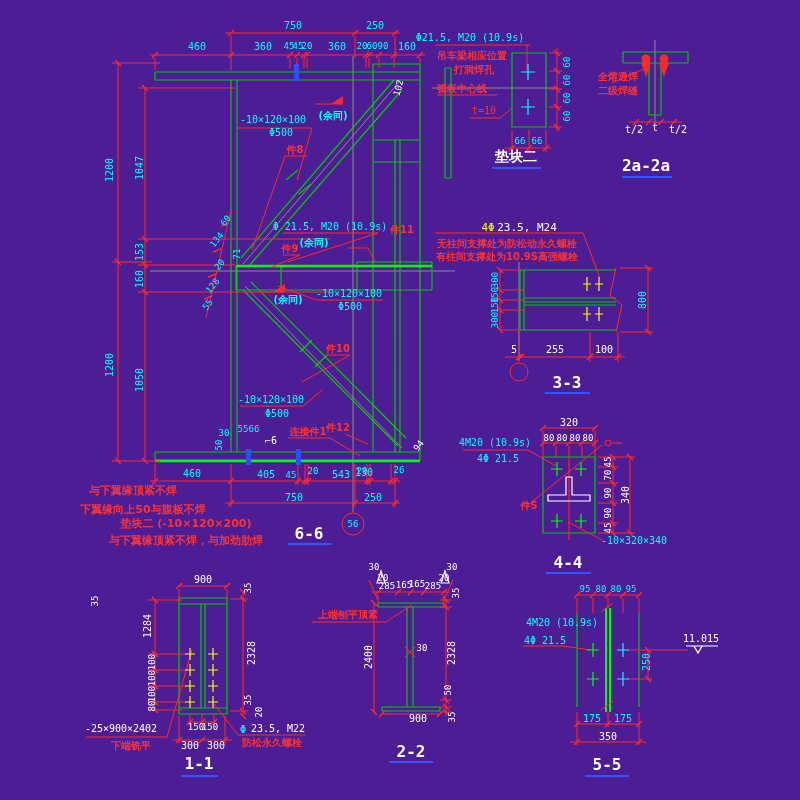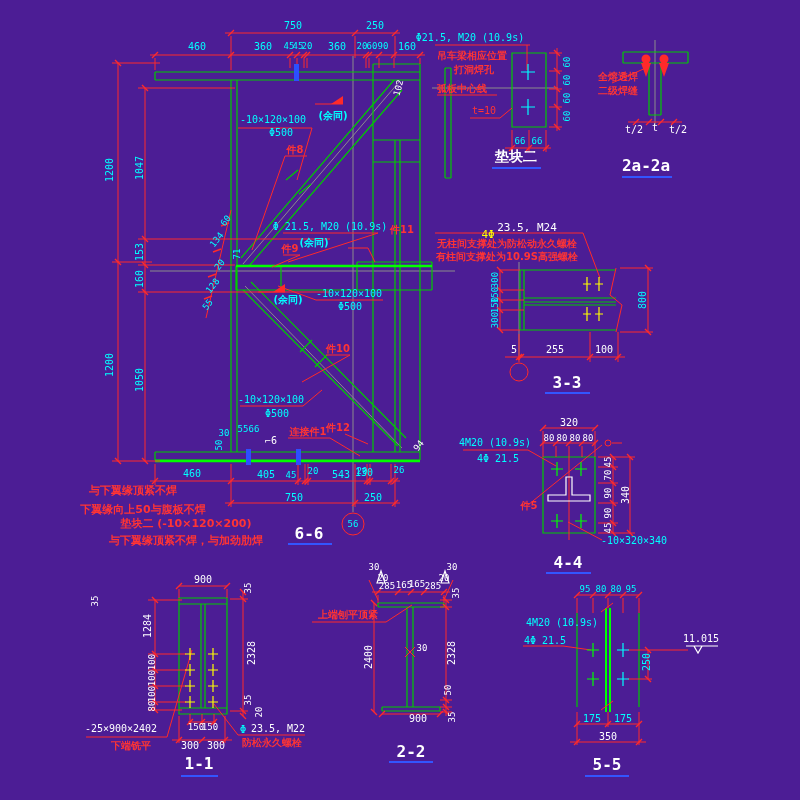--- a/index.html
+++ b/index.html
@@ -5,21 +5,21 @@
   html,body{margin:0;padding:0;background:#000;}
   #canvas{position:relative;width:800px;height:800px;background:#4c1d95;overflow:hidden;
           font-family:"DejaVu Sans Mono",monospace;}
   #drawing{position:absolute;left:0;top:0;}
   #labels,#titles{position:absolute;left:0;top:0;width:800px;height:800px;pointer-events:none;}
   .lb{position:absolute;white-space:pre;line-height:1;font-family:"DejaVu Sans Mono",monospace;}
   .zh{font-family:"DejaVu Sans",sans-serif;font-weight:bold;}
   .c-cy{color:#00ffff;}
   .c-rd{color:#ff3434;}
   .c-wh{color:#ffffff;}
-  .c-yl{color:#ffff00;margin-top:7px;}
+  .c-yl{color:#ffff00;}
   .ttl{position:absolute;transform:translate(-50%,-50%);color:#fff;white-space:pre;
        font:bold 16px "DejaVu Sans Mono",monospace;}
   .ttl.zh{font:bold 14px "DejaVu Sans",sans-serif;}
 </style>
 </head>
 <body>
 
 <div id="canvas">
 
 <svg id="drawing" width="800" height="800" viewBox="0 0 800 800">

